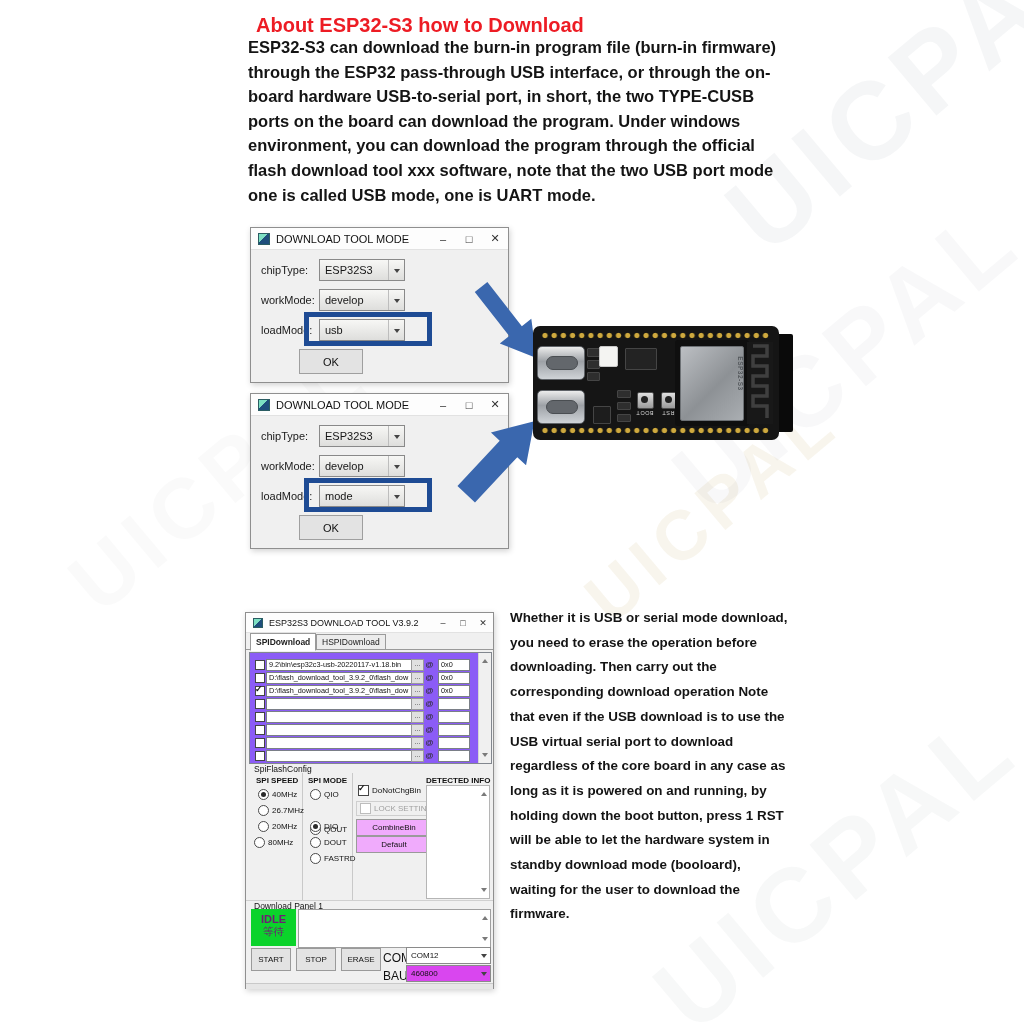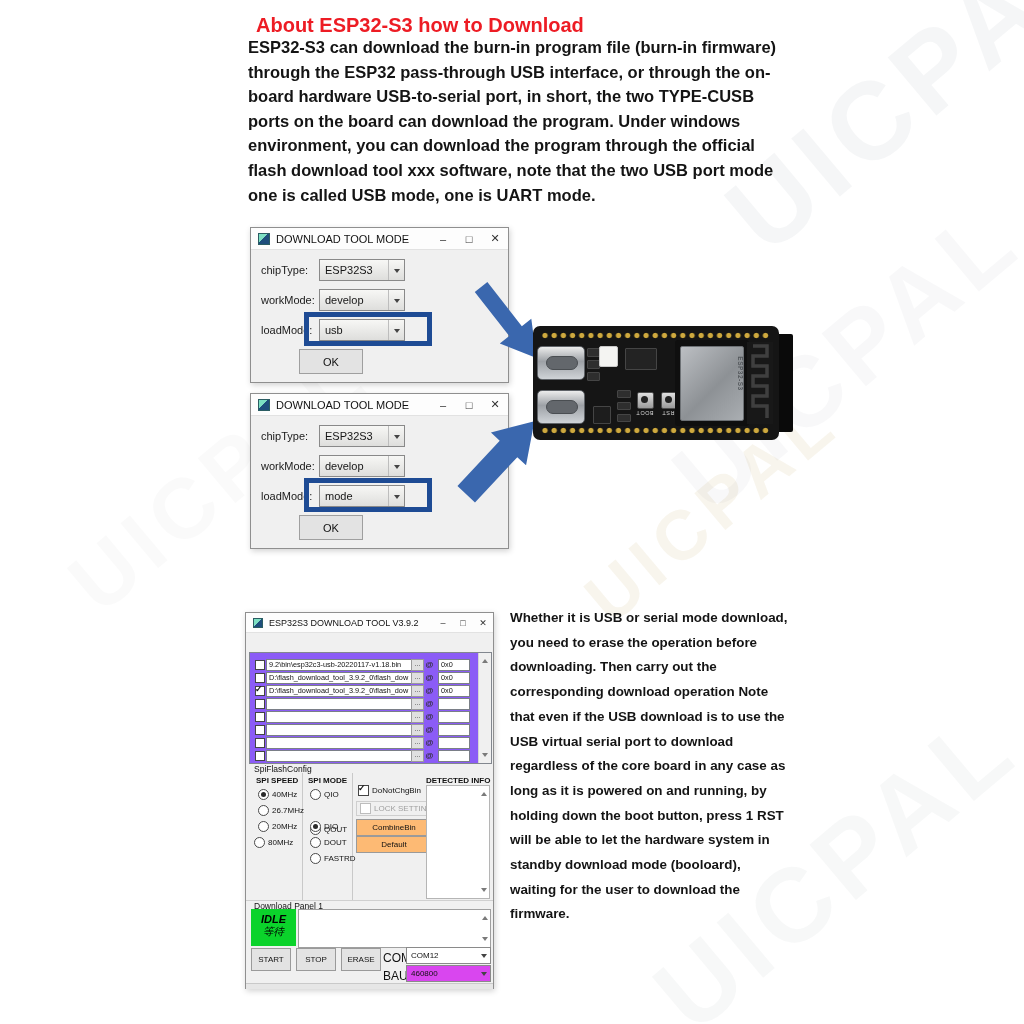--- a/index.html
+++ b/index.html
@@ -99,28 +99,28 @@
   .radio{width:9px;height:9px;border:1px solid #4a4a4a;border-radius:50%;background:#fff;
          position:relative;flex:0 0 auto;}
   .radio.on::after{content:"";position:absolute;inset:2px;border-radius:50%;background:#2a2a2a;}
   .rlab{font-size:8px;color:#111;white-space:nowrap;}
   .chkopt{position:absolute;display:flex;align-items:center;gap:3px;}
   .chkopt .cb{width:9px;height:9px;}
   .chkopt .clab{font-size:8px;color:#111;white-space:nowrap;}
   .lockbox{border:1px solid #cfcfcf;padding:1px 3px;}
   .lockbox .cb{border-color:#bdbdbd;}
   .lockbox .clab{color:#9f9f9f;}
-  .cfg-btn{position:absolute;left:110px;width:74px;height:15px;background:#fdba74;border:1px solid #9a9a9a;
+  .cfg-btn{position:absolute;left:110px;width:74px;height:15px;background:#f0abfc;border:1px solid #9a9a9a;
            font-size:8px;display:flex;align-items:center;justify-content:center;color:#111;}
   .det-panel{position:absolute;left:180px;top:172px;width:62px;height:112px;background:#fff;
              border:1px solid #b5b5b5;}
   .sep-line{position:absolute;left:0;right:0;height:1px;background:#cfcfcf;}
   .dl-label{position:absolute;font-size:8.5px;color:#111;}
   .status-box{position:absolute;left:5px;top:296px;width:45px;height:37px;background:var(--green);
-              color:#000000;text-align:center;font-style:italic;}
+              color:#701a75;text-align:center;}
   .status-box .l1{font-size:11px;font-weight:bold;margin-top:4px;}
   .status-box .l2{font-size:10.5px;}
   .log-box{position:absolute;left:52px;top:296px;width:191px;height:37px;background:#fff;border:1px solid #9f9f9f;}
   .act-btn{position:absolute;top:335px;width:38px;height:21px;background:#e3e3e3;border:1px solid #9a9a9a;
            font-size:8px;display:flex;align-items:center;justify-content:center;color:#111;}
   .mini-lab{position:absolute;font-size:12px;font-weight:normal;color:#111;}
   .mini-combo{position:absolute;left:160px;width:83px;height:15px;display:flex;align-items:center;
               border:1px solid #8a8a8a;background:#fff;font-size:8px;color:#111;}
   .mini-combo .cval{flex:1;padding-left:4px;}
   .mini-combo .chev{border-width:3px;border-top-width:4px;margin-right:3px;}
@@ -254,20 +254,24 @@
   <div class="win tool-win" style="left:245px;top:612px;">
     <div class="titlebar">
       <span class="win-icon"></span>
       <span class="tb-title">ESP32S3 DOWNLOAD TOOL V3.9.2</span>
       <span class="tb-ctrls">
         <span class="tb-btn">–</span>
         <span class="tb-btn">□</span>
         <span class="tb-btn">✕</span>
       </span>
     </div>
+    <div class="tabbar">
+      <span class="tab on" style="left:4px;">SPIDownload</span>
+      <span class="tab" style="left:70px;">HSPIDownload</span>
+    </div>
 
     <div class="file-panel">
       <div class="frow" style="top:5px;">
         <span class="cb" style="margin-left:5px;"></span>
         <span class="fpath">9.2\bin\esp32c3-usb-20220117-v1.18.bin</span>
         <span class="fbtn">...</span>
         <span class="fat">@</span>
         <span class="foff">0x0</span>
       </div>
       <div class="frow" style="top:18px;">

